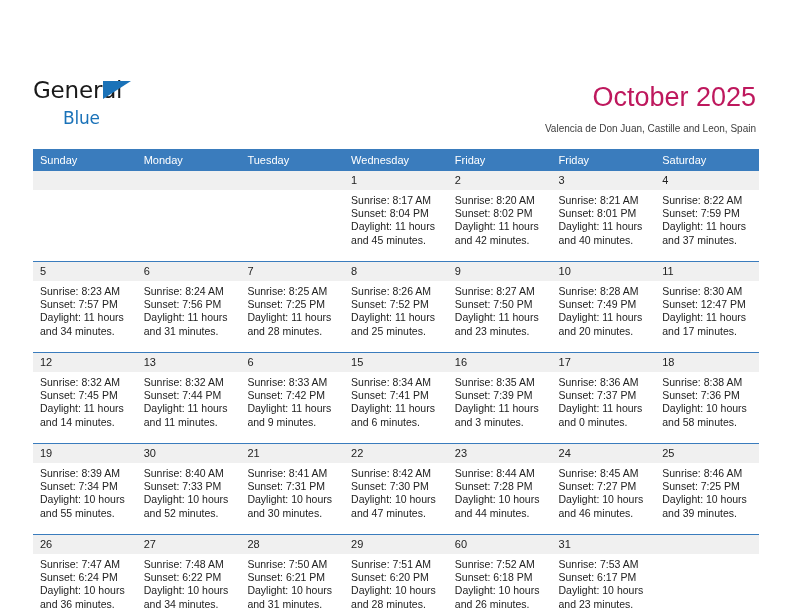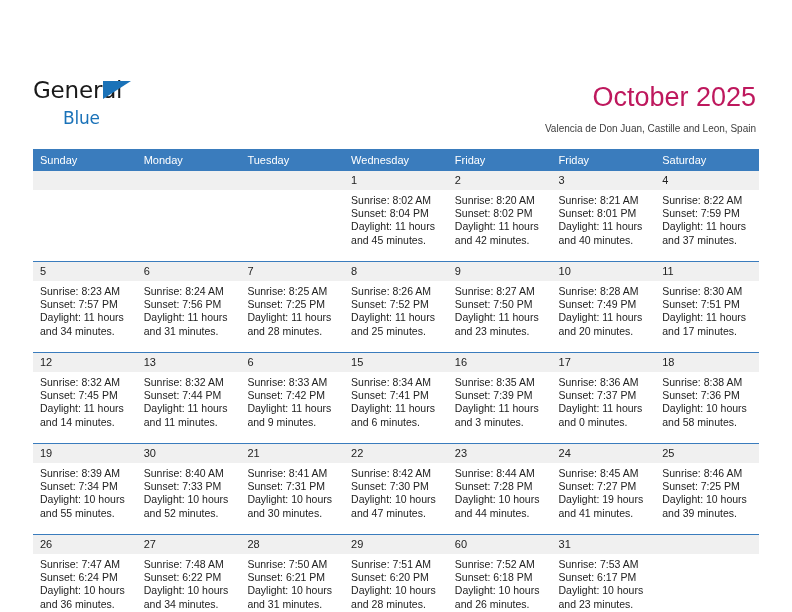--- a/index.html
+++ b/index.html
@@ -198,21 +198,21 @@
           </td>
           <td>
             <div class="cell-inner">
               <div class="daynum empty">&nbsp;</div>
             </div>
           </td>
           <td>
             <div class="cell-inner">
               <div class="daynum">1</div>
               <div class="details">
-                <div class="">Sunrise: 8:02 AM</div>
+                <div class="">Sunrise: 8:17 AM</div>
                 <div class="">Sunset: 8:04 PM</div>
                 <div class="wrap">Daylight: 11 hours and 45 minutes.</div>
               </div>
             </div>
           </td>
           <td>
             <div class="cell-inner">
               <div class="daynum">2</div>
               <div class="details">
                 <div class="">Sunrise: 8:20 AM</div>
@@ -301,21 +301,21 @@
                 <div class="">Sunset: 7:49 PM</div>
                 <div class="wrap">Daylight: 11 hours and 20 minutes.</div>
               </div>
             </div>
           </td>
           <td>
             <div class="cell-inner">
               <div class="daynum">11</div>
               <div class="details">
                 <div class="">Sunrise: 8:30 AM</div>
-                <div class="">Sunset: 7:51 PM</div>
+                <div class="">Sunset: 12:47 PM</div>
                 <div class="wrap">Daylight: 11 hours and 17 minutes.</div>
               </div>
             </div>
           </td>
         </tr>
         <tr class="week-row">
           <td>
             <div class="cell-inner">
               <div class="daynum">12</div>
               <div class="details">
@@ -436,21 +436,21 @@
                 <div class="wrap">Daylight: 10 hours and 44 minutes.</div>
               </div>
             </div>
           </td>
           <td>
             <div class="cell-inner">
               <div class="daynum">24</div>
               <div class="details">
                 <div class="">Sunrise: 8:45 AM</div>
                 <div class="">Sunset: 7:27 PM</div>
-                <div class="wrap">Daylight: 19 hours and 41 minutes.</div>
+                <div class="wrap">Daylight: 10 hours and 46 minutes.</div>
               </div>
             </div>
           </td>
           <td>
             <div class="cell-inner">
               <div class="daynum">25</div>
               <div class="details">
                 <div class="">Sunrise: 8:46 AM</div>
                 <div class="">Sunset: 7:25 PM</div>
                 <div class="wrap">Daylight: 10 hours and 39 minutes.</div>

